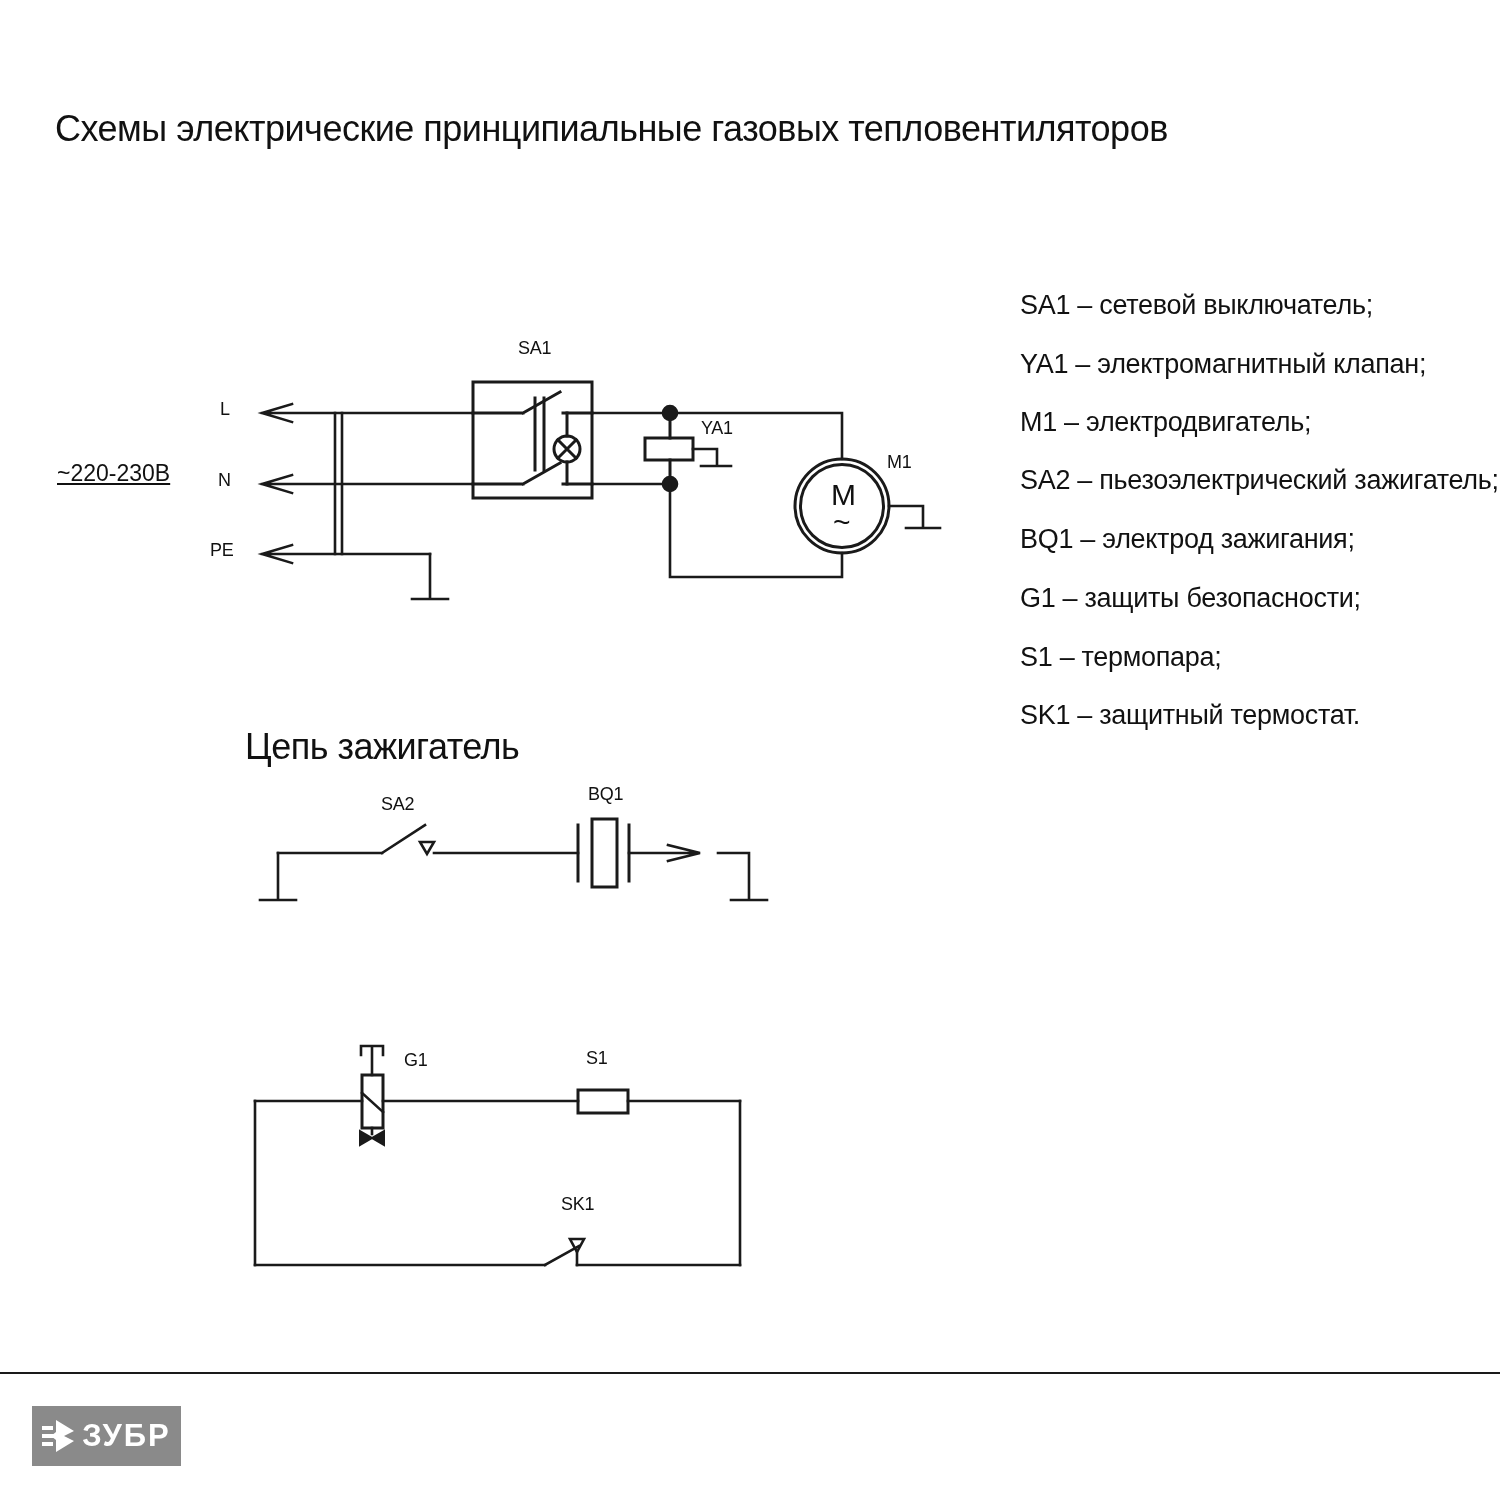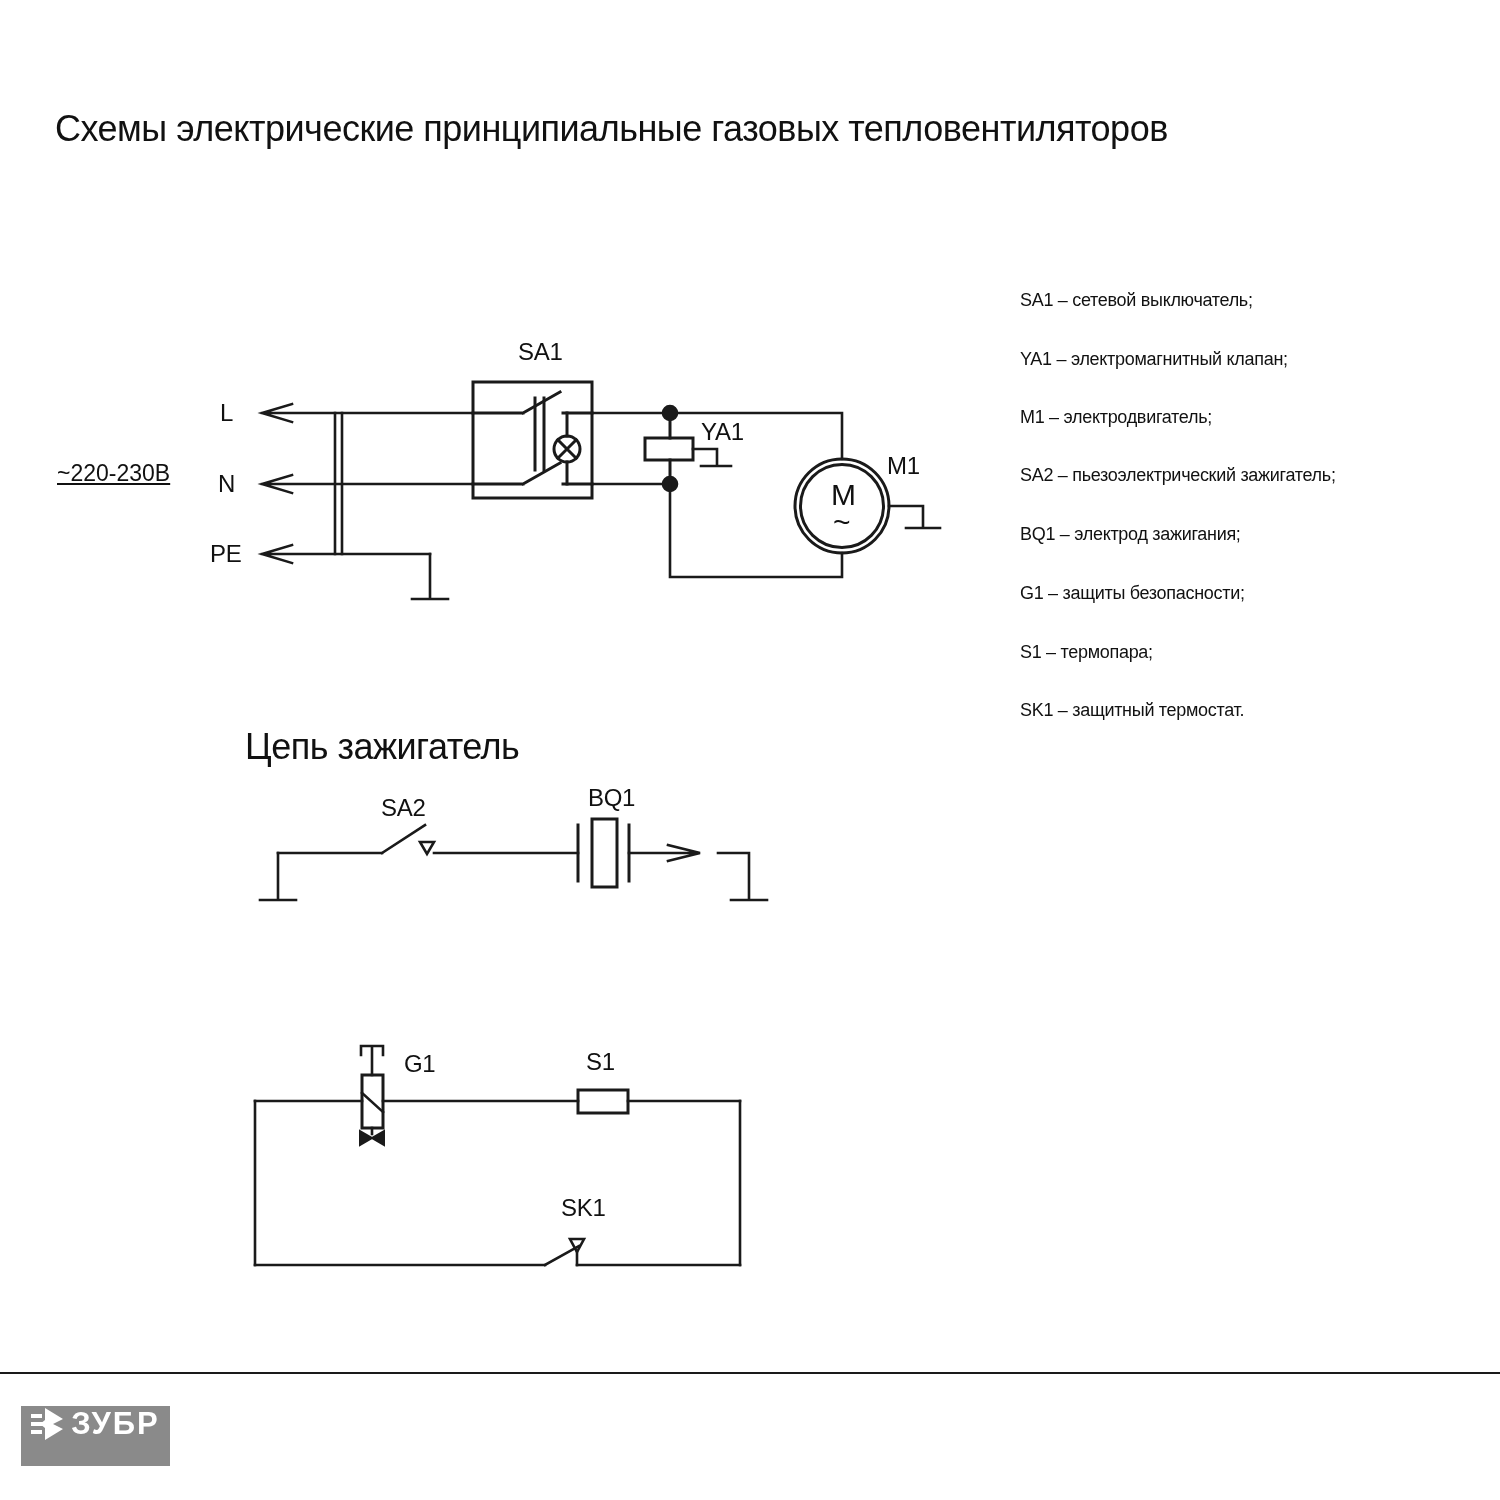--- a/index.html
+++ b/index.html
@@ -1,26 +1,26 @@
 <!DOCTYPE html>
 <html><head>
 <meta charset="utf-8">
 <style>
   html,body{margin:0;padding:0;background:#fff;}
   #page{position:relative;width:1500px;height:1500px;background:#ffffff;overflow:hidden;
         font-family:"Liberation Sans",sans-serif;color:#111;}
   .txt{position:absolute;white-space:nowrap;color:#111;}
   .title{font-size:36px;letter-spacing:-0.5px;}
-  .lbl{font-size:24px;letter-spacing:-0.3px;}
+  .lbl{font-size:18px;letter-spacing:-0.3px;}
   .small{font-size:23px;text-decoration:underline;}
-  .legend-item{position:absolute;left:1020px;font-size:18px;letter-spacing:-0.3px;white-space:nowrap;}
+  .legend-item{position:absolute;left:1020px;font-size:27px;letter-spacing:-0.3px;white-space:nowrap;}
   #schem{position:absolute;left:0;top:0;}
   #footer-rule{position:absolute;left:0;top:1372px;width:1500px;height:2px;background:#1a1a1a;}
-  #brand-box{position:absolute;left:21px;top:1406px;width:149px;height:60px;background:#8a8a8a;
-             display:flex;justify-content:center;gap:6px;}
+  #brand-box{position:absolute;left:32px;top:1406px;width:149px;height:60px;background:#8a8a8a;
+             display:flex;align-items:center;justify-content:center;gap:6px;}
   #brand-text{color:#fff;font-weight:bold;font-size:31px;letter-spacing:2px;}
   #footer-caption{position:absolute;left:200px;top:1421px;font-size:35px;white-space:nowrap;}
   #footer-caption .model{font-weight:bold;color:#000;}
   #footer-caption .cap{font-weight:normal;color:#3c3c3c;}
   .motor-m{position:absolute;font-size:30px;}
 </style>
 </head>
 <body>
 
 <div id="page">

